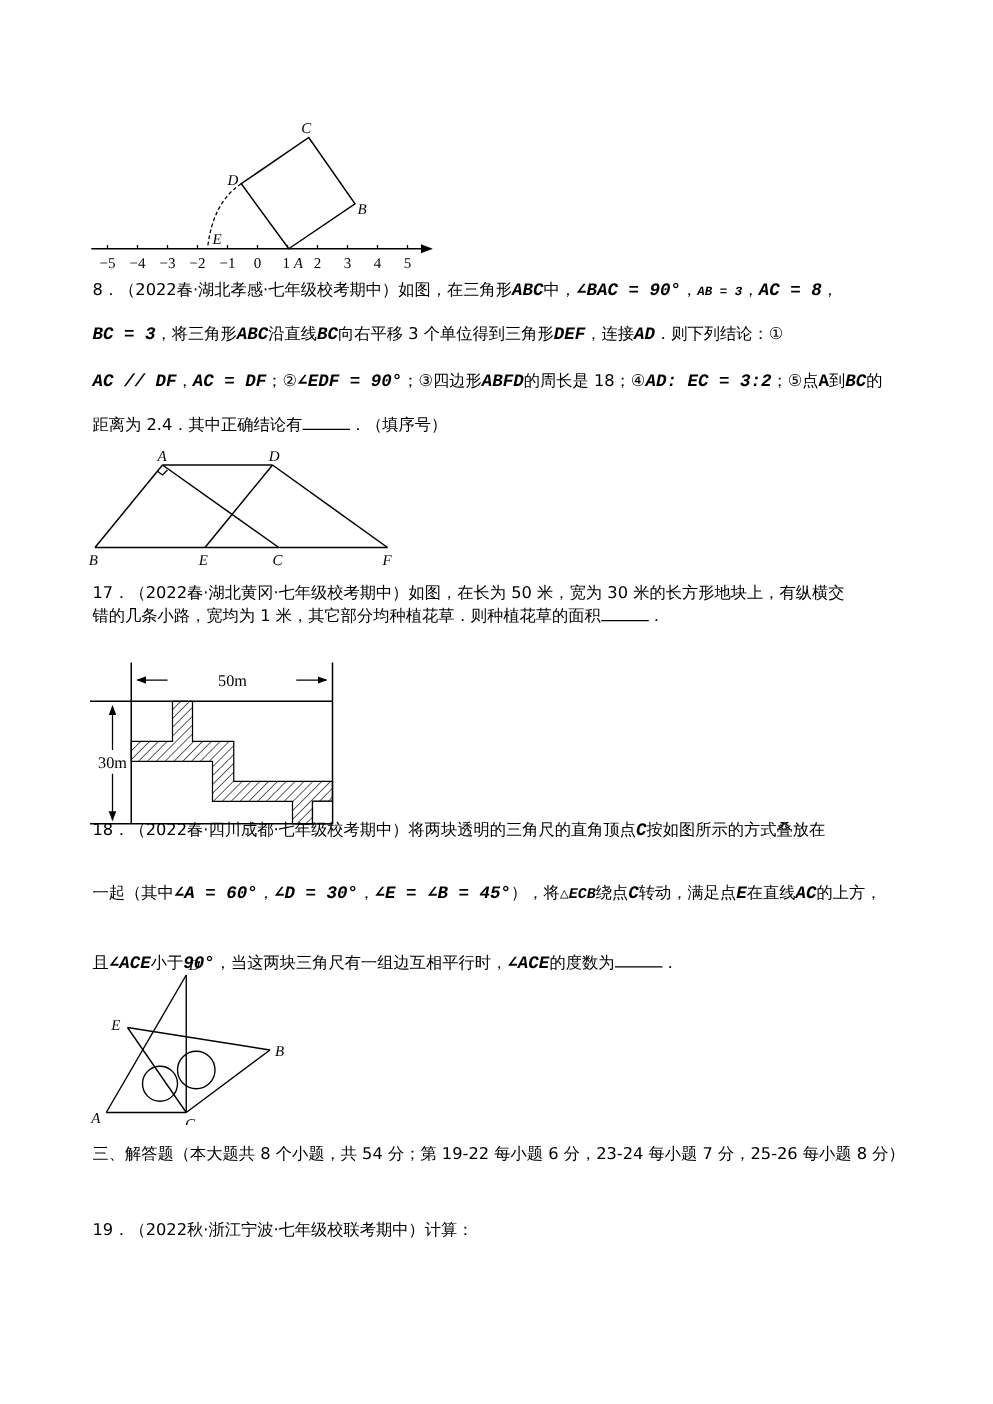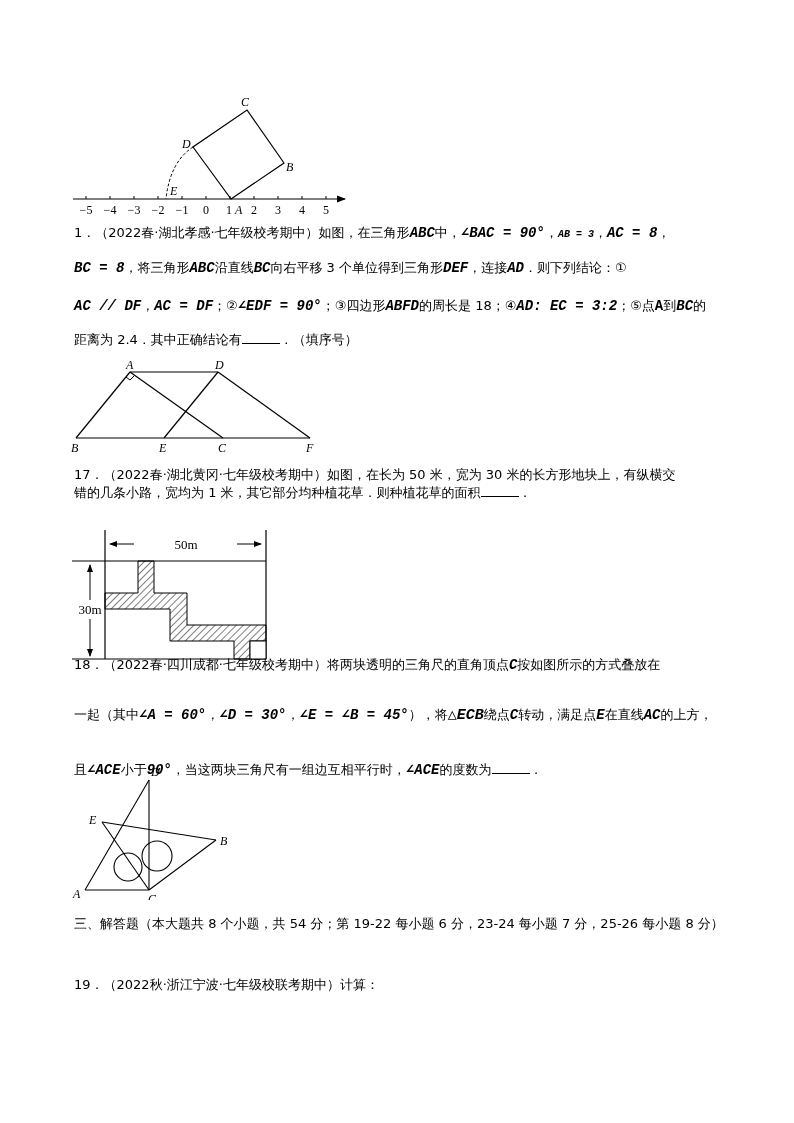--- a/index.html
+++ b/index.html
@@ -53,24 +53,24 @@
     <text x="146" y="124">0</text>
     <text x="169" y="124">1</text>
     <text x="194" y="124">2</text>
     <text x="218" y="124">3</text>
     <text x="242" y="124">4</text>
     <text x="266" y="124">5</text>
   </g>
 </svg>
 
 <div class="line" style="top:224px">
-  <span>1．（2022春·湖北孝感·七年级校考期中）如图，在三角形</span><span class="m">ABC</span><span>中，</span><span class="m">∠BAC = 90°</span><span>，</span><span class="m" style="font-size:10px">AB = 3</span><span>，</span><span class="m">AC = 8</span><span>，</span>
+  <span>8．（2022春·湖北孝感·七年级校考期中）如图，在三角形</span><span class="m">ABC</span><span>中，</span><span class="m">∠BAC = 90°</span><span>，</span><span class="m" style="font-size:10px">AB = 3</span><span>，</span><span class="m">AC = 8</span><span>，</span>
 </div>
 <div class="line" style="top:259px">
-  <span class="m">BC = 8</span><span>，将三角形</span><span class="m">ABC</span><span>沿直线</span><span class="m">BC</span><span>向右平移 3 个单位得到三角形</span><span class="m">DEF</span><span>，连接</span><span class="m">AD</span><span>．则下列结论：①</span>
+  <span class="m">BC = 3</span><span>，将三角形</span><span class="m">ABC</span><span>沿直线</span><span class="m">BC</span><span>向右平移 3 个单位得到三角形</span><span class="m">DEF</span><span>，连接</span><span class="m">AD</span><span>．则下列结论：①</span>
 </div>
 <div class="line" style="top:297px">
   <span class="m">AC // DF</span><span>，</span><span class="m">AC = DF</span><span>；②</span><span class="m">∠EDF = 90°</span><span>；③四边形</span><span class="m">ABFD</span><span>的周长是 18；④</span><span class="m">AD: EC = 3:2</span><span>；⑤点</span><span class="m" style="font-style:normal">A</span><span>到</span><span class="m">BC</span><span>的</span>
 </div>
 <div class="line" style="top:331px">
   <span>距离为 2.4．其中正确结论有</span><span class="blank"></span><span>．（填序号）</span>
 </div>
 
 <svg style="left:60px;top:355px" width="280" height="100" viewBox="0 0 280 100">
   <g stroke="#000" stroke-width="1.2" fill="none">
@@ -123,21 +123,21 @@
   <line x1="30" y1="75" x2="30" y2="40" stroke="#000" stroke-width="1" marker-end="url(#ar)"></line>
   <line x1="30" y1="94" x2="30" y2="131" stroke="#000" stroke-width="1" marker-end="url(#ar)"></line>
   <text x="126" y="24" font-size="13" text-anchor="middle">50m</text>
   <text x="30" y="89" font-size="13" text-anchor="middle">30m</text>
 </svg>
 
 <div class="line" style="top:656px">
   <span>18．（2022春·四川成都·七年级校考期中）将两块透明的三角尺的直角顶点</span><span class="m">C</span><span>按如图所示的方式叠放在</span>
 </div>
 <div class="line" style="top:706px">
-  <span>一起（其中</span><span class="m">∠A = 60°</span><span>，</span><span class="m">∠D = 30°</span><span>，</span><span class="m">∠E = ∠B = 45°</span><span>），将</span><span class="m" style="font-size:15px">△ECB</span><span>绕点</span><span class="m">C</span><span>转动，满足点</span><span class="m">E</span><span>在直线</span><span class="m">AC</span><span>的上方，</span>
+  <span>一起（其中</span><span class="m">∠A = 60°</span><span>，</span><span class="m">∠D = 30°</span><span>，</span><span class="m">∠E = ∠B = 45°</span><span>），将</span><span class="m" style="font-size:12px">△ECB</span><span>绕点</span><span class="m">C</span><span>转动，满足点</span><span class="m">E</span><span>在直线</span><span class="m">AC</span><span>的上方，</span>
 </div>
 <div class="line" style="top:761px">
   <span>且</span><span class="m">∠ACE</span><span>小于</span><span class="m">90°</span><span>，当这两块三角尺有一组边互相平行时，</span><span class="m">∠ACE</span><span>的度数为</span><span class="blank"></span><span>．</span>
 </div>
 
 <svg style="left:60px;top:760px" width="190" height="140" viewBox="0 0 190 140">
   <g stroke="#000" stroke-width="1.1" fill="none">
 
     <line x1="25" y1="130" x2="89" y2="130"></line>
     <line x1="25" y1="130" x2="89" y2="20"></line>

